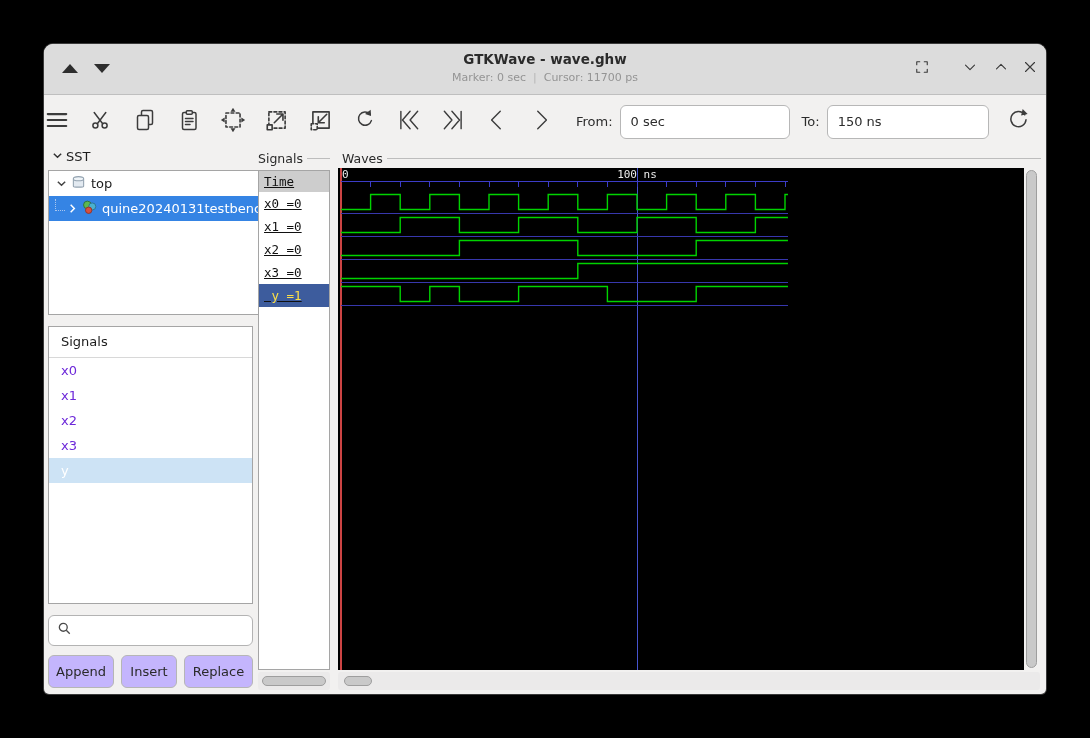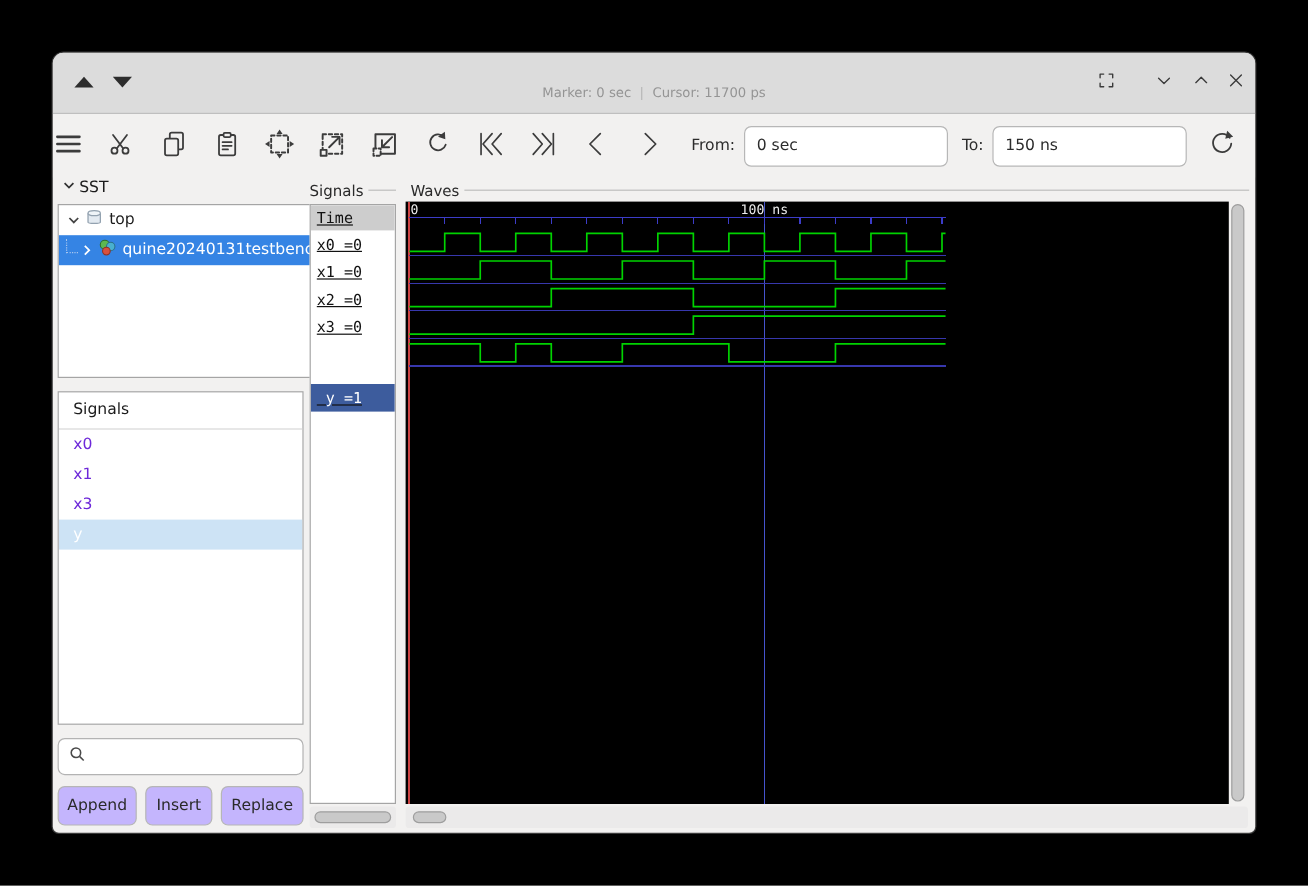--- a/index.html
+++ b/index.html
@@ -56,41 +56,42 @@
   .search-entry svg{stroke:#4a4a4a;stroke-width:1.4;fill:none;}
   .search-entry input{border:none;outline:none;background:transparent;font-size:13px;margin-left:6px;width:160px;font-family:inherit;}
   .btn{position:absolute;top:611px;height:33px;background:#c4b5fd;border:1px solid #b6b6b6;border-radius:6px;box-sizing:border-box;font-size:13px;color:#2a2a2a;display:flex;align-items:center;justify-content:center;font-family:inherit;padding:0;}
   .btn-append{left:4px;width:66px;}
   .btn-insert{left:77px;width:56px;}
   .btn-replace{left:140px;width:69px;}
   
   .values-panel{left:214px;top:126px;width:72px;height:500px;font-family:"DejaVu Sans Mono","Liberation Mono",monospace;font-size:12.5px;color:#111;text-decoration:underline;}
   .vp-header{height:21px;display:flex;align-items:center;padding-left:5px;background:#cdcdcd;}
   .vp-row{height:23px;display:flex;align-items:center;padding-left:5px;white-space:pre;}
-  .vp-row.selected{background:#3d5c9d;color:#ffffff;margin-top:36px;}
+  .vp-row.selected{background:#3d5c9d;color:#fde047;}
   
   .hscroll{position:absolute;top:628px;height:18px;background:#ebeaea;border-radius:3px;}
   .hs-mid{left:214px;width:72px;}
   .hs-wave{left:294px;width:702px;}
   .thumb-h{position:absolute;top:4px;height:10px;background:#c9c9c9;border:1px solid #9e9e9e;border-radius:5px;box-sizing:border-box;}
   .hs-mid .thumb-h{left:4px;width:64px;}
   .hs-wave .thumb-h{left:6px;width:28px;}
   .vscroll{position:absolute;left:982px;top:126px;width:12px;height:498px;}
   .thumb-v{position:absolute;left:0;top:0;width:11px;height:498px;background:#c9c9c9;border:1px solid #9e9e9e;border-radius:6px;box-sizing:border-box;}
   
   .waves-black{position:absolute;left:294px;top:124px;width:686px;height:502px;background:#000;}
 </style>
 </head>
 <body>
 
 <div class="window">
 
   <div class="titlebar">
     <div class="tri tri-up"></div>
     <div class="tri tri-down"></div>
+    <div class="tb-title">GTKWave - wave.ghw</div>
     <div class="tb-sub"><span>Marker: 0 sec</span><span class="sep">|</span><span>Cursor: 11700 ps</span></div>
     <div class="tb-btn" style="left:867px">
       <span><svg width="18" height="18" viewBox="0 0 24 24">
             <path d="M5,9 V5 H9 M15,5 H19 V9 M19,15 V19 H15 M9,19 H5 V15"></path>
           </svg></span>
     </div>
     <div class="tb-btn" style="left:915px">
       <span><svg width="18" height="18" viewBox="0 0 24 24">
             <path d="M6,9.5 L12,15.5 L18,9.5"></path>
           </svg></span>
@@ -223,20 +224,21 @@
             <circle cx="7.2" cy="10.6" r="3" fill="#d8503e" stroke="#8e2f22" stroke-width="0.8"></circle>
           </svg></span>
       <span class="tree-label">quine20240131testbench</span>
     </div>
   </div>
 
   <div class="panel-box left-signals">
     <div class="ls-header">Signals</div>
     <div class="ls-row">x0</div>
     <div class="ls-row">x1</div>
+    <div class="ls-row">x2</div>
     <div class="ls-row">x3</div>
     <div class="ls-row selected">y</div>
   </div>
 
   <div class="search-entry">
     <span><svg width="15" height="15" viewBox="0 0 16 16">
           <circle cx="6.7" cy="6.7" r="4.2"></circle>
           <path d="M9.9,9.9 L13.6,13.6"></path>
         </svg></span>
     <input style="">

